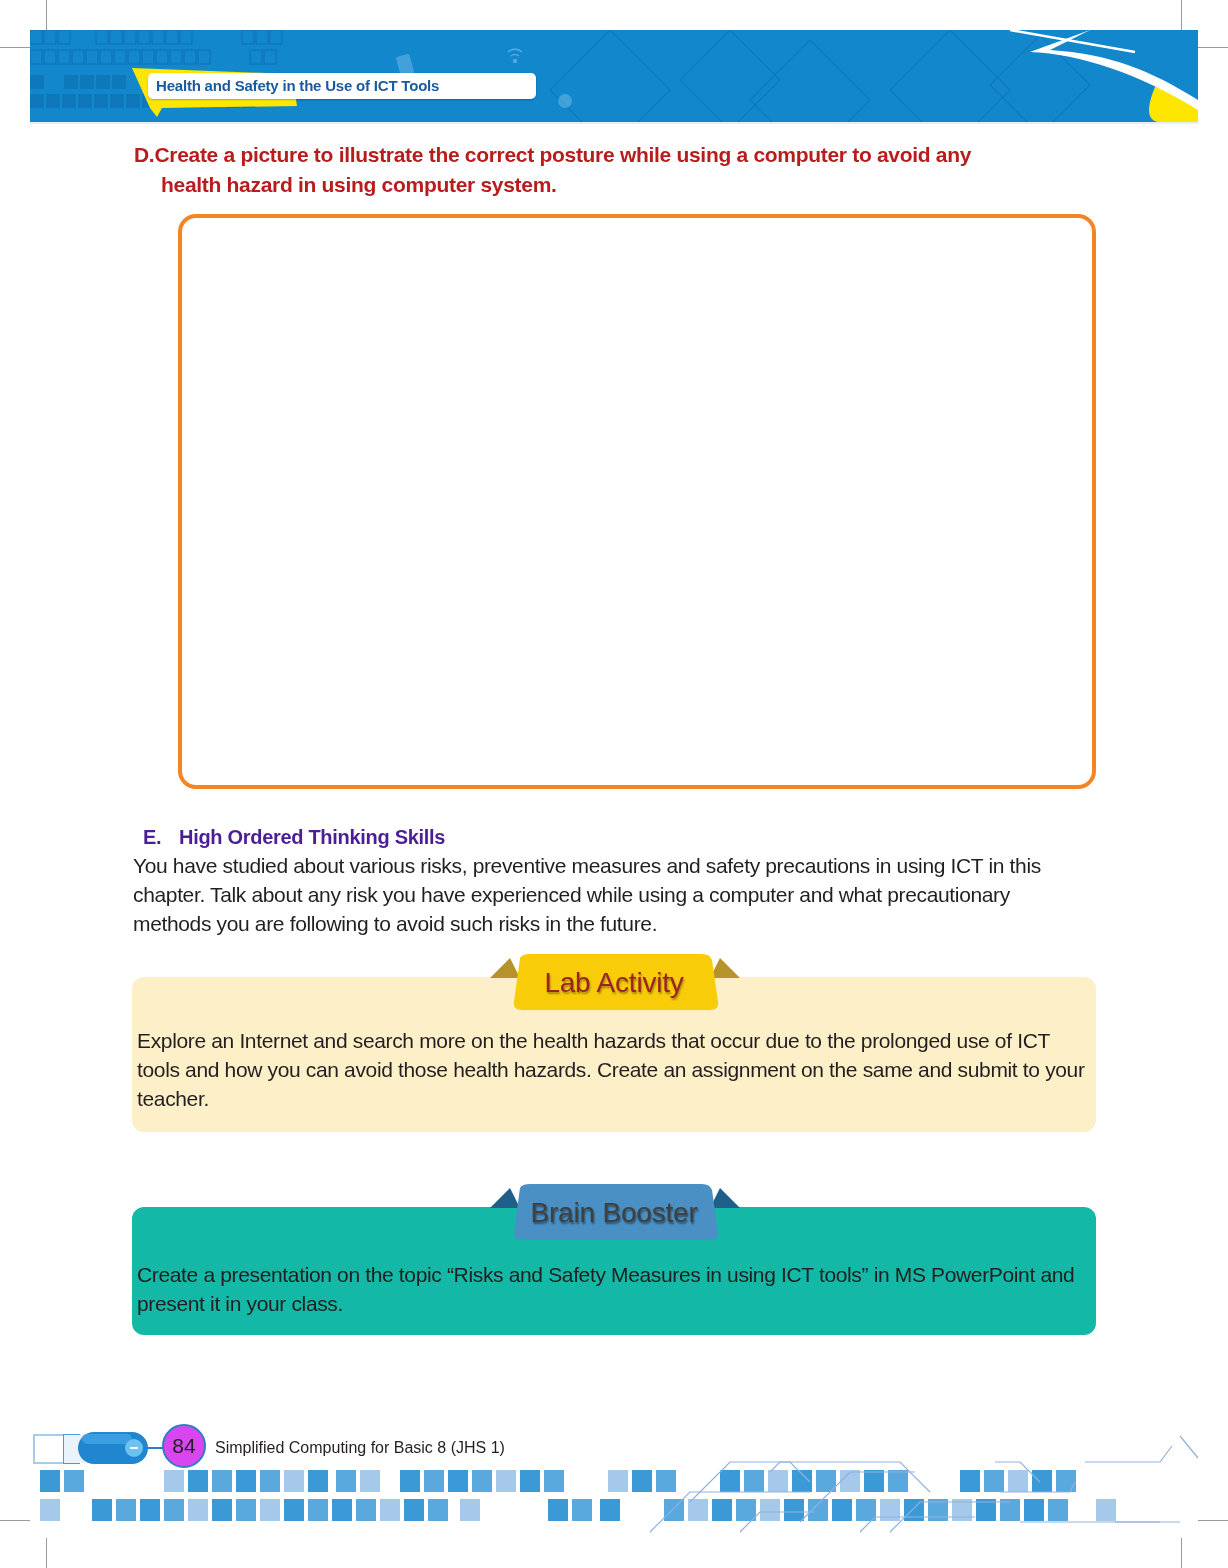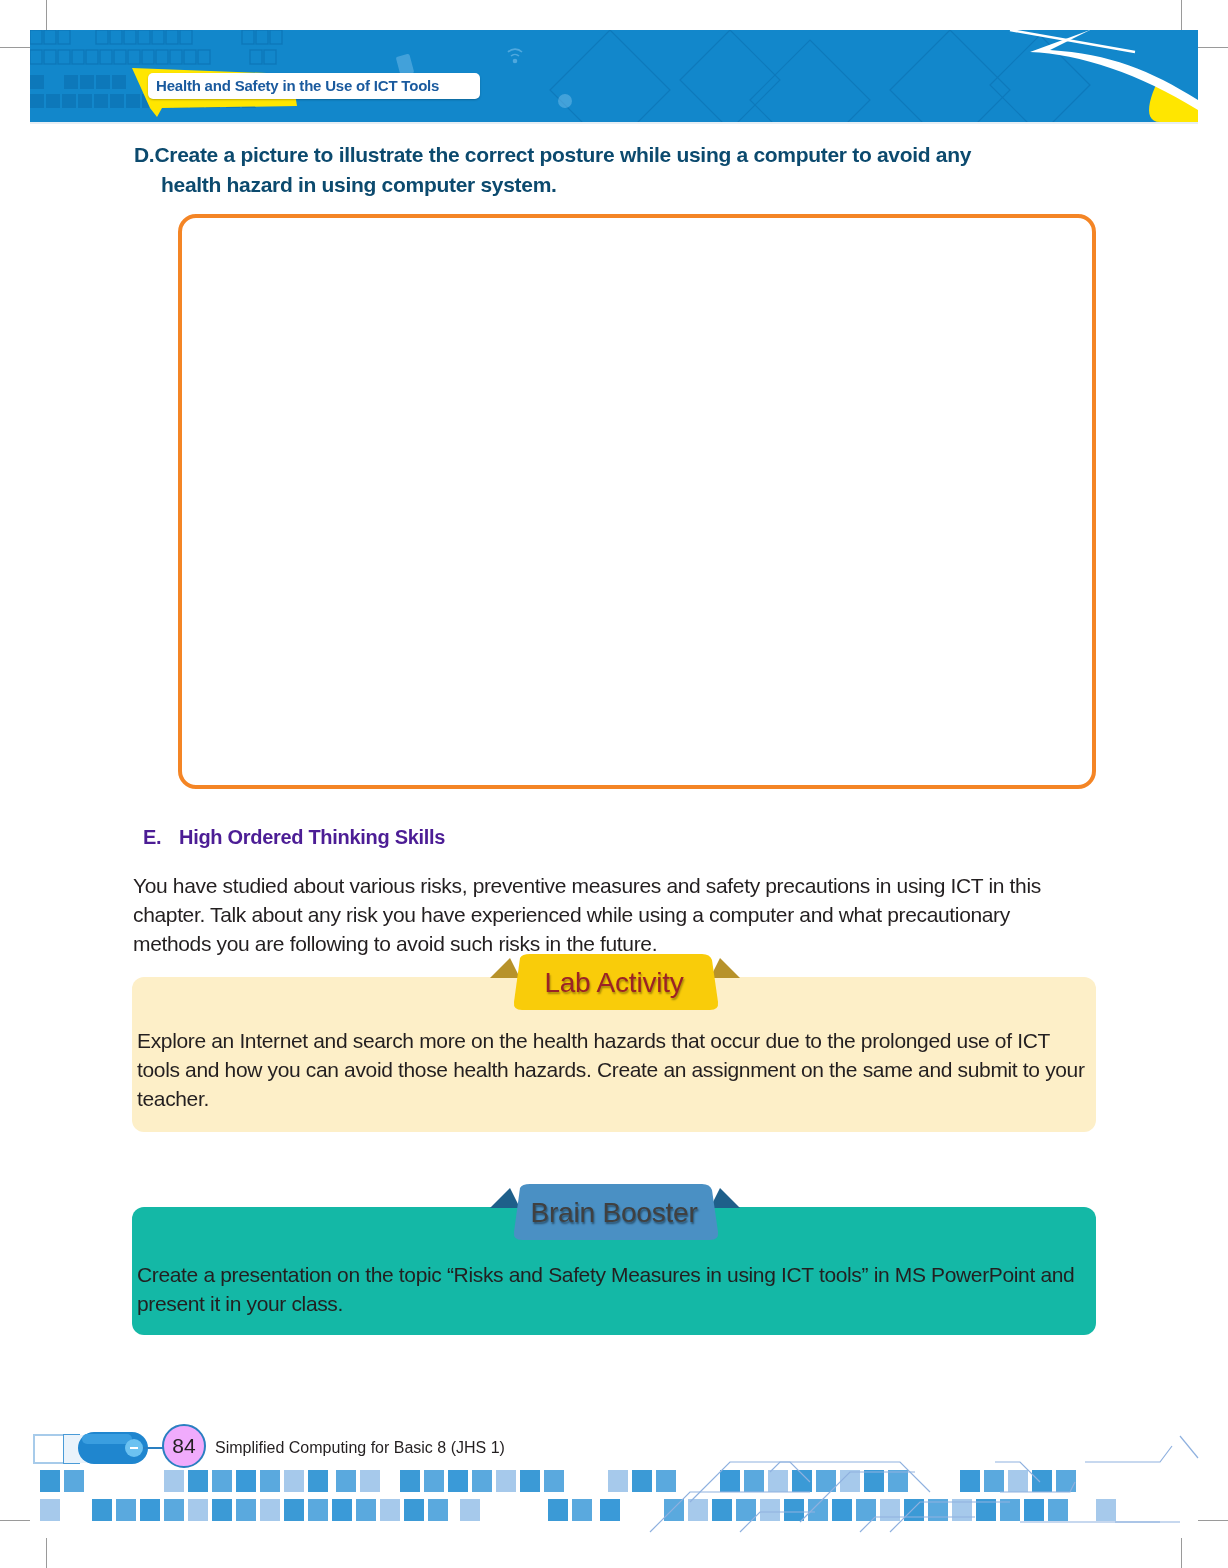--- a/index.html
+++ b/index.html
@@ -11,49 +11,49 @@
   
   .crop { position:absolute; background:#9a9a9a; }
   
   .banner {
     position:absolute; left:30px; top:30px; width:1168px; height:92px;
     background:#1287cb; overflow:hidden;
     border-bottom:2px solid #e6eef4;
   }
   .banner svg { position:absolute; left:0; top:0; }
   .chapter-tag {
-    position:absolute; left:148px; top:73px; height:26px; width:332px;
+    position:absolute; left:148px; top:73px; height:26px; width:388px;
     background:#ffffff; border-radius:5px;
     box-shadow:0 1px 2px rgba(0,0,0,0.25);
     color:#1a5a9e; font-weight:bold; font-size:15px; line-height:26px;
     padding-left:8px; box-sizing:border-box; letter-spacing:-0.2px;
   }
   .chapter-tag-bg { position:absolute; left:132px; top:68px; }
   
   .q-d {
     position:absolute; left:134px; top:140px; width:960px;
-    color:#0c4a6e; font-weight:bold; font-size:21px; line-height:30px;
+    color:#b91c1c; font-weight:bold; font-size:21px; line-height:30px;
     letter-spacing:-0.3px;
   }
   .q-d .line2 { display:block; padding-left:27px; }
   .draw-box {
     position:absolute; left:178px; top:214px; width:918px; height:575px;
     box-sizing:border-box; border:4px solid #f48525; border-radius:18px;
     background:#ffffff;
   }
   
   .e-heading {
     position:absolute; left:143px; top:823px;
     color:#4c1d95; font-weight:bold; font-size:20px; line-height:28px;
     letter-spacing:-0.3px;
   }
   .e-heading .num { display:inline-block; width:36px; }
   .e-body {
     position:absolute; left:133px; top:851px; width:960px;
-    color:#231f20; font-size:21px; line-height:29px; letter-spacing:-0.35px;margin-top:20px;
+    color:#231f20; font-size:21px; line-height:29px; letter-spacing:-0.35px;
   }
   
   .panel {
     position:absolute; left:132px; width:964px; border-radius:12px;
     box-sizing:border-box; padding:0 5px;
     color:#231f20; font-size:21px; line-height:29px; letter-spacing:-0.35px;
   }
   .panel-lab { top:977px; height:155px; background:#fdefc8; padding-top:49px; }
   .panel-brain { top:1207px; height:128px; background:#14b8a6; padding-top:53px; }
   .tab {
@@ -65,21 +65,21 @@
   .tab-brain { top:1184px; color:#404040; text-shadow:1px 2px 2px rgba(0,0,0,0.45); }
   .tab-shape { position:absolute; left:490px; }
   
   .footer-text {
     position:absolute; left:215px; top:1437px;
     color:#231f20; font-size:16px; line-height:22px;
   }
   .page-num {
     position:absolute; left:162px; top:1424px; width:44px; height:44px;
     box-sizing:border-box; border:2px solid #2a7fc1; border-radius:50%;
-    background:#f0abfc; color:#231f20; font-size:21px; text-align:center; line-height:40px;
+    background:#d946ef; color:#231f20; font-size:21px; text-align:center; line-height:40px;
   }
   .footer-art { position:absolute; left:0; top:1420px; }
 </style>
 </head>
 <body>
 
 <div class="crop" style="left:46px;top:0;width:1px;height:48px;"></div>
 <div class="crop" style="left:0;top:47px;width:30px;height:1px;"></div>
 <div class="crop" style="left:1181px;top:0;width:1px;height:30px;"></div>
 <div class="crop" style="left:1198px;top:47px;width:30px;height:1px;"></div>

